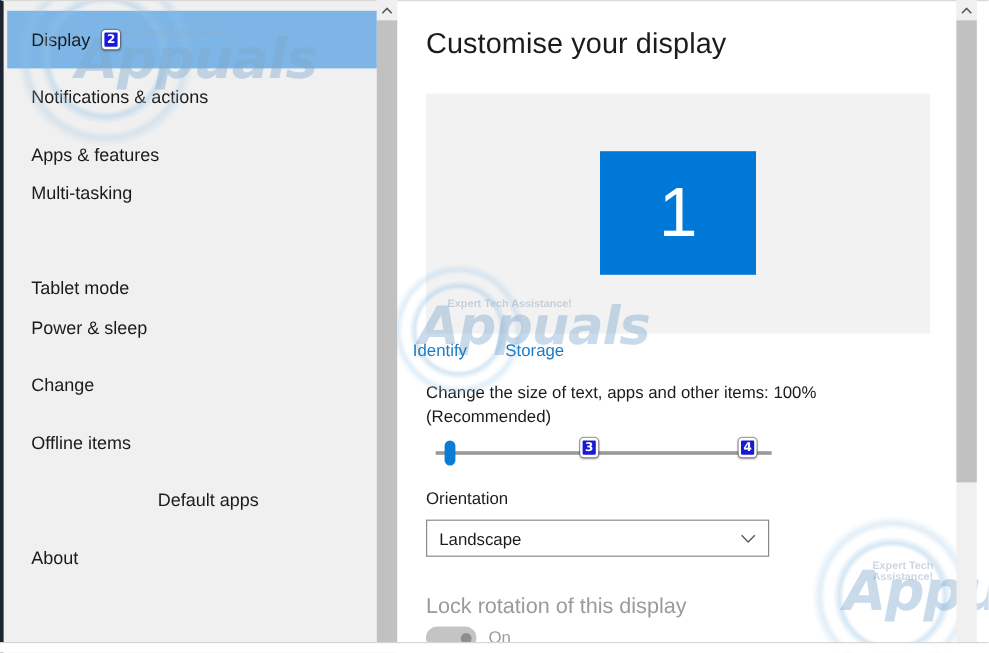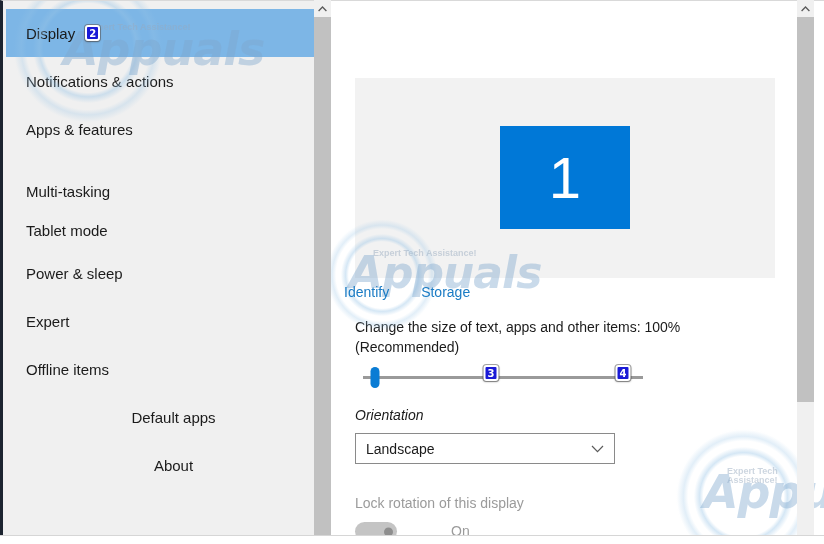--- a/index.html
+++ b/index.html
@@ -240,46 +240,45 @@
     top: -2px;
     transform: translateX(-50%);
   }
 
   
   #orientation-label {
     position: absolute;
     left: 24px; top: 406px;
     font-size: 14px;
     color: #1b1b1b;
-    font-style: italic;
   }
   #orientation-select {
     position: absolute;
     left: 24px; top: 432px;
-    width: 260px;
+    width: 286px;
     height: 31px;
     background: #ffffff;
     border: 1px solid #8a8a8a;
     display: flex;
     align-items: center;
     padding: 0 10px;
     cursor: default;
   }
   #orientation-value {
     font-size: 14px;
     color: #1b1b1b;
     flex: 1;
   }
   #orientation-chevron { display: flex; align-items: center; }
 
   
   #lock-label {
     position: absolute;
     left: 24px; top: 494px;
-    font-size: 14px;
+    font-size: 18px;
     color: #9b9b9b;
   }
   #lock-toggle {
     position: absolute;
     left: 24px; top: 521px;
     width: 42px;
     height: 19px;
     border-radius: 10px;
     background: #c4c4c4;
     cursor: default;
@@ -290,21 +289,20 @@
     transform: translateY(-50%);
     width: 9px; height: 9px;
     border-radius: 50%;
     background: #8e8e8e;
   }
   #lock-state {
     position: absolute;
     left: 76px; top: 522px;
     font-size: 14px;
     color: #9b9b9b;
-    margin-left: 44px;
   }
 
   
   #bottom-strip {
     position: absolute;
     left: 0; bottom: 0;
     width: 824px;
     height: 9px;
     background: #ffffff;
     border-top: 1px solid #d6d6d6;
@@ -326,55 +324,56 @@
         <div class="nav-item selected" style="top: 8px;">
           <span class="nav-label">Display</span>
           <span class="badge badge-inline">2</span>
         </div>
         <div class="nav-item" style="top: 56px;">
           <span class="nav-label">Notifications &amp; actions</span>
         </div>
         <div class="nav-item" style="top: 104px;">
           <span class="nav-label">Apps &amp; features</span>
         </div>
-        <div class="nav-item" style="top: 166px;">
+        <div class="nav-item" style="top: 136px;">
           <span class="nav-label">Multi-tasking</span>
         </div>
-        <div class="nav-item" style="top: 205px;">
+        <div class="nav-item" style="top: 215px;">
           <span class="nav-label">Tablet mode</span>
         </div>
         <div class="nav-item" style="top: 248px;">
           <span class="nav-label">Power &amp; sleep</span>
         </div>
         <div class="nav-item" style="top: 296px;">
-          <span class="nav-label">Expert</span>
+          <span class="nav-label">Change</span>
         </div>
         <div class="nav-item" style="top: 344px;">
           <span class="nav-label">Offline items</span>
         </div>
         <div class="nav-item" style="top: 392px; justify-content: center;">
           <span class="nav-label">Default apps</span>
         </div>
-        <div class="nav-item" style="top: 440px; justify-content: center;">
+        <div class="nav-item" style="top: 440px;">
           <span class="nav-label">About</span>
         </div>
       </div>
   </div>
 
   <div class="scrollbar" style="left:314px; top:0; height:536px;">
     <div class="sb-arrow">
       <svg width="9" height="6" viewBox="0 0 9 6">
         <path d="M0.6 5 L4.5 1 L8.4 5" fill="none" stroke="#5a5a5a" stroke-width="1.3"></path>
       </svg>
     </div>
     <div class="sb-thumb" style="top:17px; height:519px;"></div>
   </div>
 
   <div id="main">
 
+    <h1 id="page-title">Customise your display</h1>
 
     <div id="preview-panel">
       <div id="monitor-tile">
         <span id="monitor-number">1</span>
       </div>
     </div>
 
     <div class="wm wm-swirl" style="left:-5px; top:218px; width:112px; height:112px;"></div>
     <div class="wm wm-tag" style="left:42px; top:248px; font-size:9px;">Expert Tech Assistance!</div>
     <div class="wm wm-word" style="left:18px; top:250px; font-size:44px;">Appuals</div>

